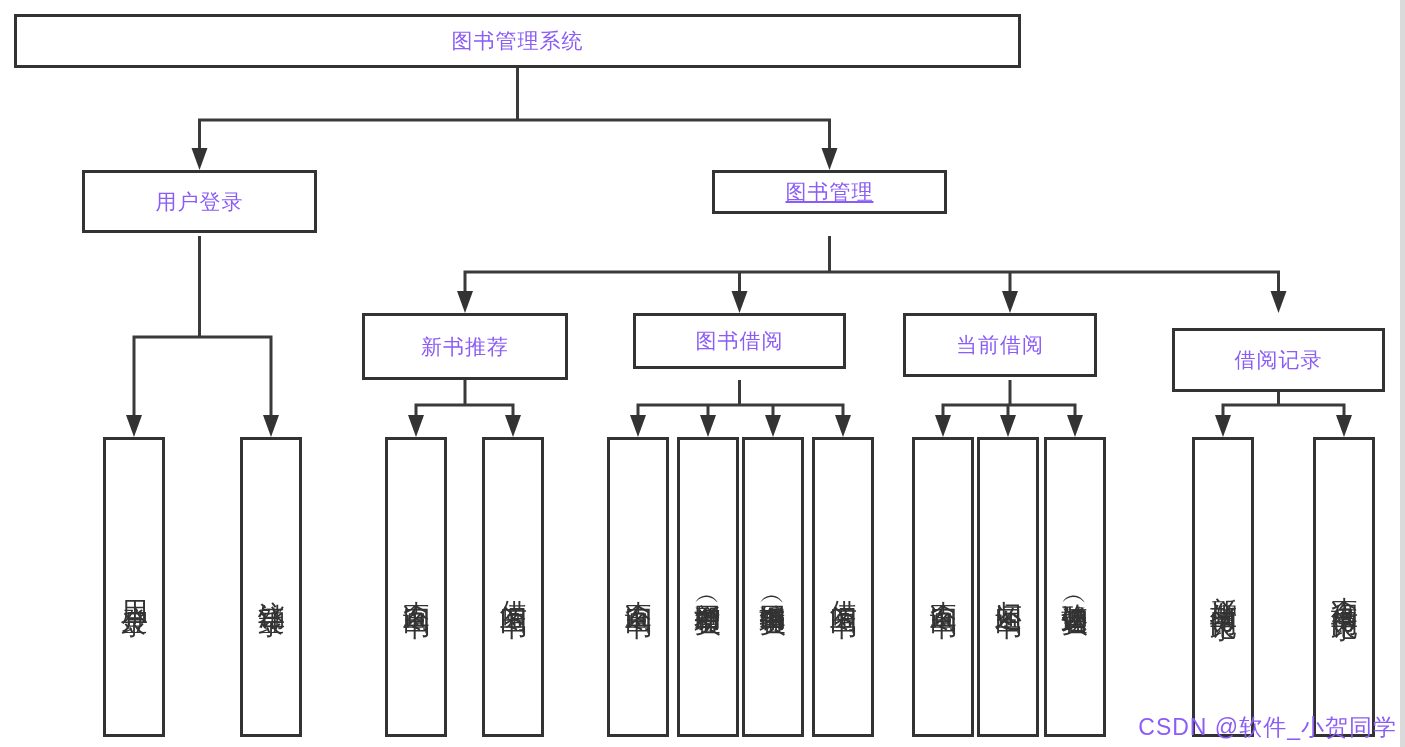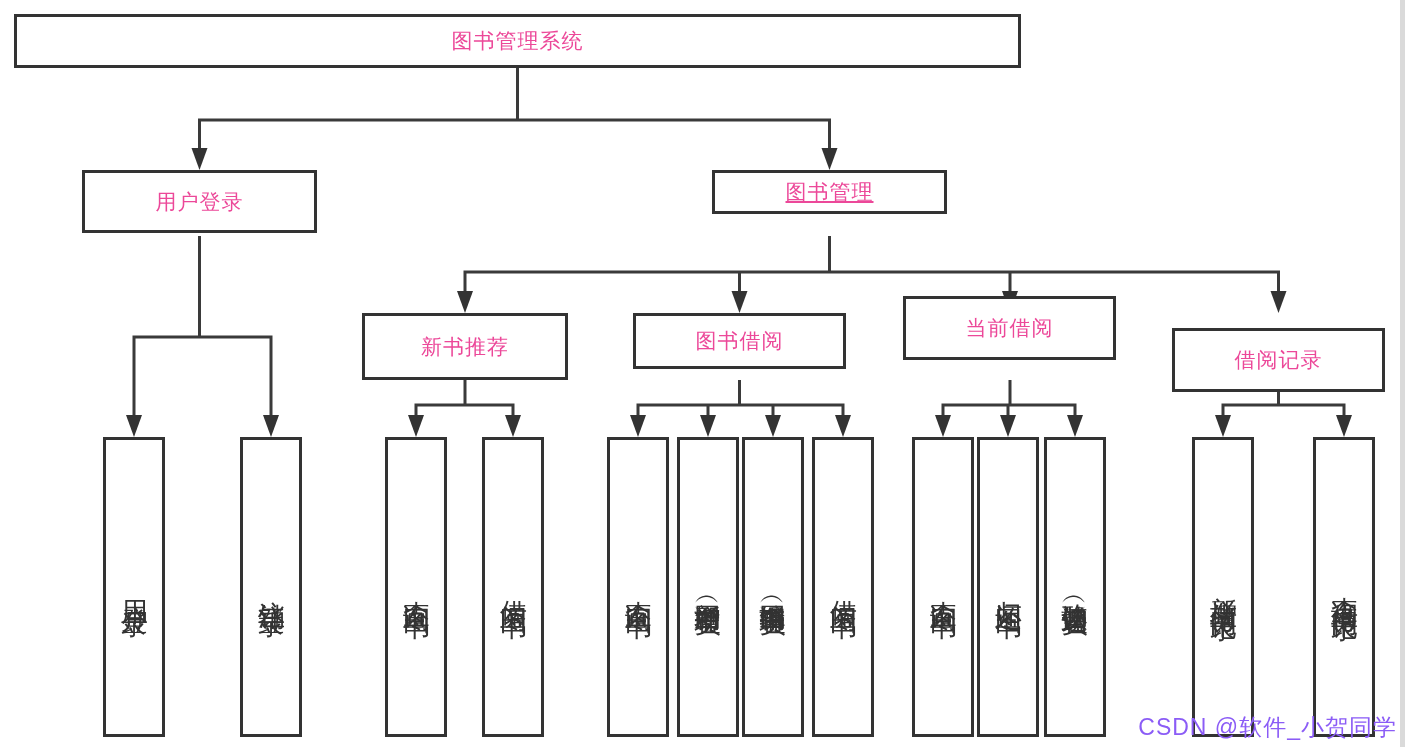--- a/index.html
+++ b/index.html
@@ -1,21 +1,21 @@
 <!DOCTYPE html>
 <html><head>
 <meta charset="utf-8">
 <style>
   html,body{margin:0;padding:0;background:#ffffff;}
   body{font-family:"Liberation Sans","DejaVu Sans",sans-serif;color:#333;}
   .stage{position:relative;width:1405px;height:747px;background:#fff;overflow:hidden;}
   .hbox{
     position:absolute;box-sizing:border-box;background:#fff;border:3px solid #333;
     display:flex;align-items:center;justify-content:center;
-    font-size:21px;color:#ec4899;letter-spacing:1px;z-index:2;
+    font-size:21px;color:#8b5cf6;letter-spacing:1px;z-index:2;
   }
   .vbox{
     position:absolute;box-sizing:border-box;background:#fff;border:3px solid #333;
     width:62px;height:300px;top:437px;
     display:flex;align-items:center;justify-content:center;z-index:2;
   }
   .vbox .vtext{
     writing-mode:vertical-lr;text-orientation:mixed;
     font-size:27px;letter-spacing:4px;color:#333;line-height:1;white-space:nowrap;
   }
@@ -71,21 +71,21 @@
     <polygon points="1344,437 1336,415 1352,415"></polygon>
   </svg>
 
   <div class="hbox" style="left:14px;top:14px;width:1007px;height:54px;">图书管理系统</div>
 
   <div class="hbox" style="left:82px;top:170px;width:235px;height:63px;">用户登录</div>
   <div class="hbox" style="left:712px;top:170px;width:235px;height:44px;text-decoration:underline;">图书管理</div>
 
   <div class="hbox" style="left:362px;top:313px;width:206px;height:67px;">新书推荐</div>
   <div class="hbox" style="left:633px;top:313px;width:213px;height:56px;">图书借阅</div>
-  <div class="hbox" style="left:903px;top:296px;width:213px;height:64px;">当前借阅</div>
+  <div class="hbox" style="left:903px;top:313px;width:194px;height:64px;">当前借阅</div>
   <div class="hbox" style="left:1172px;top:328px;width:213px;height:64px;">借阅记录</div>
 
   <div class="vbox" style="left:103px;">
     <span class="vtext">用户登录</span>
   </div>
   <div class="vbox" style="left:240px;">
     <span class="vtext">注销登录</span>
   </div>
 
   <div class="vbox" style="left:385px;">

